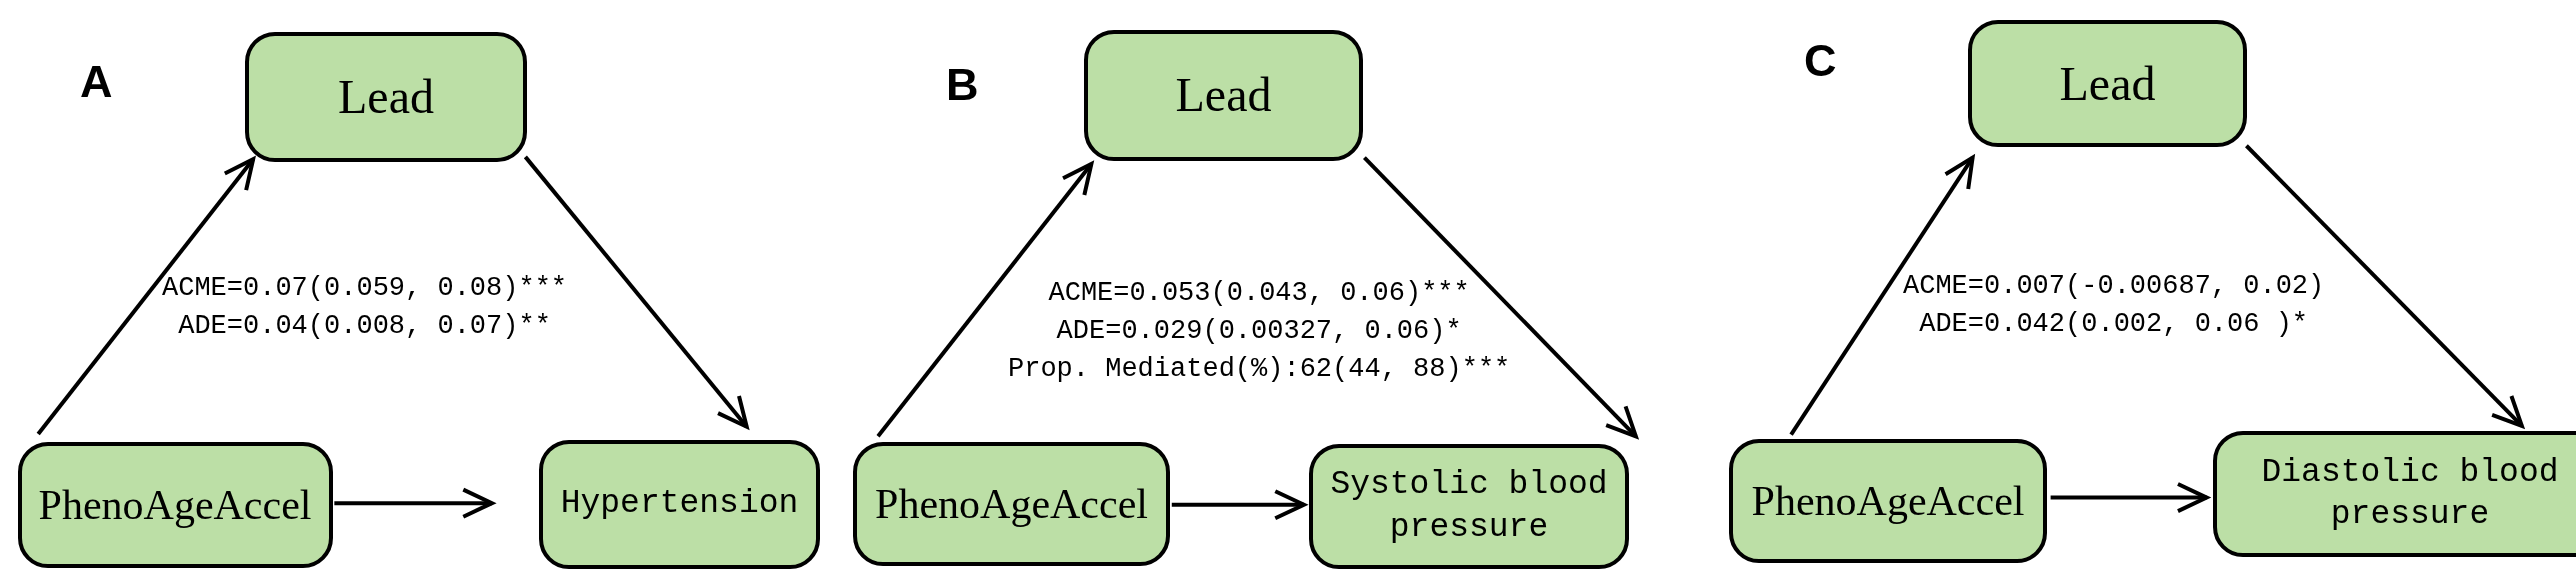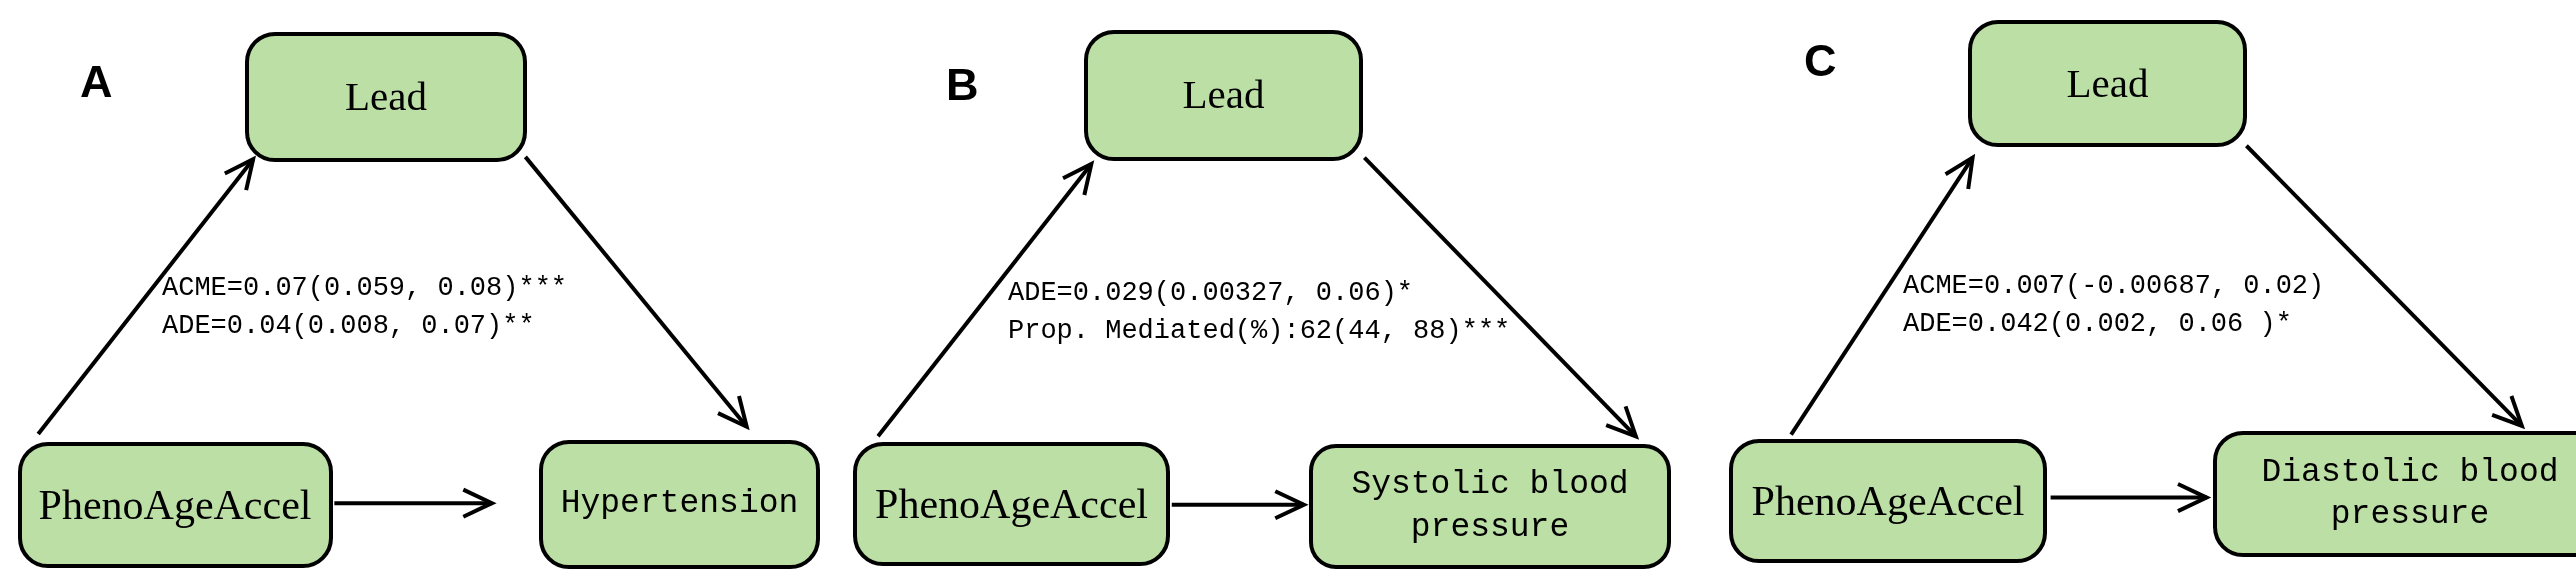--- a/index.html
+++ b/index.html
@@ -21,41 +21,42 @@
   #arrow-layer{position:absolute;left:0;top:0;width:2576px;height:586px;}
   .node{
     position:absolute;
     background:var(--box-fill);
     border:4px solid var(--box-border);
     border-radius:30px;
     display:flex;align-items:center;justify-content:center;
     text-align:center;
     box-sizing:border-box;
     font-family:"Liberation Serif",serif;
-    font-size:41px;
+    font-size:48px;
     line-height:1.25;
   }
   .node.mono{
     font-family:"Liberation Mono",monospace;
     font-size:33px;
     line-height:1.28;
     padding:0 11px;
   }
   .panel-label{
     position:absolute;
     font-family:"Liberation Sans",sans-serif;
     font-size:45px;
     font-weight:600;
   }
   .stats{
     position:absolute;
     font-family:"Liberation Mono",monospace;
     font-size:27px;
     line-height:38px;
     white-space:nowrap;
+    text-align:center;
   }
 </style>
 </head>
 <body>
 
 <div id="canvas">
 
   <svg id="arrow-layer" viewBox="0 0 3236 736" xmlns="http://www.w3.org/2000/svg">
     <defs>
       <marker id="arrowhead" markerUnits="userSpaceOnUse" markerWidth="52" markerHeight="46" refX="42" refY="21" orient="auto">
@@ -101,25 +102,26 @@
     <div class="panel-label" style="left:946px;top:59px;">B</div>
 
     <div class="node" style="left:1084px;top:29.5px;width:279px;height:131px;">
       <span>Lead</span>
     </div>
 
     <div class="node" style="left:853px;top:442px;width:317px;height:124px;font-size:42px;">
       <span>PhenoAgeAccel</span>
     </div>
 
-    <div class="node mono" style="left:1309px;top:444px;width:362px;height:125px;border-radius:27px;">
+    <div class="node mono" style="left:1309px;top:444px;width:320px;height:125px;">
       <span>Systolic blood pressure</span>
     </div>
 
     <div class="stats" style="left:1008px;top:274px;">
+      <div>ACME=0.053(0.043, 0.06)***</div>
       <div>ADE=0.029(0.00327, 0.06)*</div>
       <div>Prop. Mediated(%):62(44, 88)***</div>
     </div>
   </div>
 
   <div>
     <div class="panel-label" style="left:1804px;top:35px;">C</div>
 
     <div class="node" style="left:1968px;top:20px;width:279px;height:127px;">
       <span>Lead</span>

